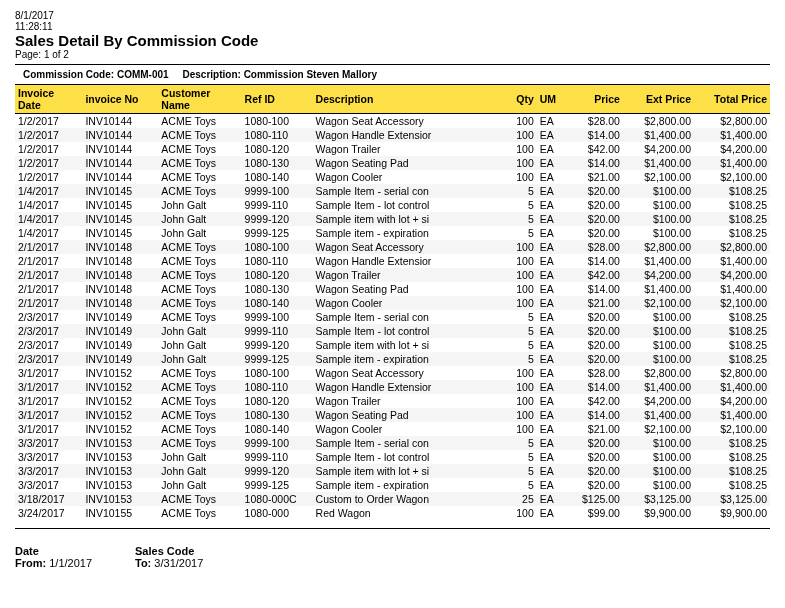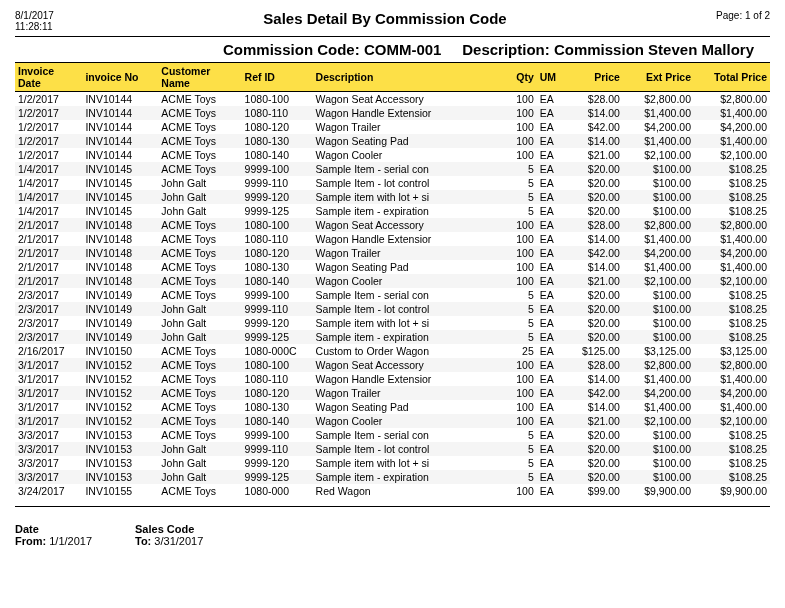--- a/index.html
+++ b/index.html
@@ -10,26 +10,27 @@
       color: #000;
       width: 785px;
       min-height: 608px;
       padding: 10px 15px;
     }
     .header-top {
       display: flex;
       justify-content: space-between;
       align-items: flex-start;
       margin-bottom: 4px;
+      flex-direction: column;
     }
     .datetime { font-size: 10px; }
     .report-title { font-size: 15px; font-weight: bold; text-align: center; flex: 1; }
     .page-info { font-size: 10px; white-space: nowrap; }
     .divider { border-top: 1px solid #000; margin: 4px 0; }
-    .commission-info { font-size: 15px; margin: 4px 16px; text-align: right; }
+    .commission-info { font-size: 10px; margin: 4px 8px; }
     .commission-info span { font-weight: bold; }
     table {
       width: 100%;
       border-collapse: collapse;
       font-size: 10.5px;
     }
     thead tr th {
       border-top: 1px solid #000;
       border-bottom: 1px solid #000;
       padding: 2px 3px;
@@ -311,138 +312,138 @@
         <td class="col-customer">John Galt</td>
         <td class="col-refid">9999-125</td>
         <td class="col-desc">Sample item - expiration</td>
         <td class="col-qty">5</td>
         <td class="col-um">EA</td>
         <td class="col-price">$20.00</td>
         <td class="col-extprice">$100.00</td>
         <td class="col-totalprice">$108.25</td>
       </tr>
       <tr>
-        <td class="col-date">2/16/2017</td>
-        <td class="col-invoice">INV10150</td>
+        <td class="col-date">3/1/2017</td>
+        <td class="col-invoice">INV10152</td>
+        <td class="col-customer">ACME Toys</td>
+        <td class="col-refid">1080-100</td>
+        <td class="col-desc">Wagon Seat Accessory</td>
+        <td class="col-qty">100</td>
+        <td class="col-um">EA</td>
+        <td class="col-price">$28.00</td>
+        <td class="col-extprice">$2,800.00</td>
+        <td class="col-totalprice">$2,800.00</td>
+      </tr>
+      <tr>
+        <td class="col-date">3/1/2017</td>
+        <td class="col-invoice">INV10152</td>
+        <td class="col-customer">ACME Toys</td>
+        <td class="col-refid">1080-110</td>
+        <td class="col-desc">Wagon Handle Extensior</td>
+        <td class="col-qty">100</td>
+        <td class="col-um">EA</td>
+        <td class="col-price">$14.00</td>
+        <td class="col-extprice">$1,400.00</td>
+        <td class="col-totalprice">$1,400.00</td>
+      </tr>
+      <tr>
+        <td class="col-date">3/1/2017</td>
+        <td class="col-invoice">INV10152</td>
+        <td class="col-customer">ACME Toys</td>
+        <td class="col-refid">1080-120</td>
+        <td class="col-desc">Wagon Trailer</td>
+        <td class="col-qty">100</td>
+        <td class="col-um">EA</td>
+        <td class="col-price">$42.00</td>
+        <td class="col-extprice">$4,200.00</td>
+        <td class="col-totalprice">$4,200.00</td>
+      </tr>
+      <tr>
+        <td class="col-date">3/1/2017</td>
+        <td class="col-invoice">INV10152</td>
+        <td class="col-customer">ACME Toys</td>
+        <td class="col-refid">1080-130</td>
+        <td class="col-desc">Wagon Seating Pad</td>
+        <td class="col-qty">100</td>
+        <td class="col-um">EA</td>
+        <td class="col-price">$14.00</td>
+        <td class="col-extprice">$1,400.00</td>
+        <td class="col-totalprice">$1,400.00</td>
+      </tr>
+      <tr>
+        <td class="col-date">3/1/2017</td>
+        <td class="col-invoice">INV10152</td>
+        <td class="col-customer">ACME Toys</td>
+        <td class="col-refid">1080-140</td>
+        <td class="col-desc">Wagon Cooler</td>
+        <td class="col-qty">100</td>
+        <td class="col-um">EA</td>
+        <td class="col-price">$21.00</td>
+        <td class="col-extprice">$2,100.00</td>
+        <td class="col-totalprice">$2,100.00</td>
+      </tr>
+      <tr>
+        <td class="col-date">3/3/2017</td>
+        <td class="col-invoice">INV10153</td>
+        <td class="col-customer">ACME Toys</td>
+        <td class="col-refid">9999-100</td>
+        <td class="col-desc">Sample Item - serial con</td>
+        <td class="col-qty">5</td>
+        <td class="col-um">EA</td>
+        <td class="col-price">$20.00</td>
+        <td class="col-extprice">$100.00</td>
+        <td class="col-totalprice">$108.25</td>
+      </tr>
+      <tr>
+        <td class="col-date">3/3/2017</td>
+        <td class="col-invoice">INV10153</td>
+        <td class="col-customer">John Galt</td>
+        <td class="col-refid">9999-110</td>
+        <td class="col-desc">Sample Item - lot control</td>
+        <td class="col-qty">5</td>
+        <td class="col-um">EA</td>
+        <td class="col-price">$20.00</td>
+        <td class="col-extprice">$100.00</td>
+        <td class="col-totalprice">$108.25</td>
+      </tr>
+      <tr>
+        <td class="col-date">3/3/2017</td>
+        <td class="col-invoice">INV10153</td>
+        <td class="col-customer">John Galt</td>
+        <td class="col-refid">9999-120</td>
+        <td class="col-desc">Sample item with lot + si</td>
+        <td class="col-qty">5</td>
+        <td class="col-um">EA</td>
+        <td class="col-price">$20.00</td>
+        <td class="col-extprice">$100.00</td>
+        <td class="col-totalprice">$108.25</td>
+      </tr>
+      <tr>
+        <td class="col-date">3/3/2017</td>
+        <td class="col-invoice">INV10153</td>
+        <td class="col-customer">John Galt</td>
+        <td class="col-refid">9999-125</td>
+        <td class="col-desc">Sample item - expiration</td>
+        <td class="col-qty">5</td>
+        <td class="col-um">EA</td>
+        <td class="col-price">$20.00</td>
+        <td class="col-extprice">$100.00</td>
+        <td class="col-totalprice">$108.25</td>
+      </tr>
+      <tr>
+        <td class="col-date">3/18/2017</td>
+        <td class="col-invoice">INV10153</td>
         <td class="col-customer">ACME Toys</td>
         <td class="col-refid">1080-000C</td>
         <td class="col-desc">Custom to Order Wagon</td>
         <td class="col-qty">25</td>
         <td class="col-um">EA</td>
         <td class="col-price">$125.00</td>
         <td class="col-extprice">$3,125.00</td>
         <td class="col-totalprice">$3,125.00</td>
-      </tr>
-      <tr>
-        <td class="col-date">3/1/2017</td>
-        <td class="col-invoice">INV10152</td>
-        <td class="col-customer">ACME Toys</td>
-        <td class="col-refid">1080-100</td>
-        <td class="col-desc">Wagon Seat Accessory</td>
-        <td class="col-qty">100</td>
-        <td class="col-um">EA</td>
-        <td class="col-price">$28.00</td>
-        <td class="col-extprice">$2,800.00</td>
-        <td class="col-totalprice">$2,800.00</td>
-      </tr>
-      <tr>
-        <td class="col-date">3/1/2017</td>
-        <td class="col-invoice">INV10152</td>
-        <td class="col-customer">ACME Toys</td>
-        <td class="col-refid">1080-110</td>
-        <td class="col-desc">Wagon Handle Extensior</td>
-        <td class="col-qty">100</td>
-        <td class="col-um">EA</td>
-        <td class="col-price">$14.00</td>
-        <td class="col-extprice">$1,400.00</td>
-        <td class="col-totalprice">$1,400.00</td>
-      </tr>
-      <tr>
-        <td class="col-date">3/1/2017</td>
-        <td class="col-invoice">INV10152</td>
-        <td class="col-customer">ACME Toys</td>
-        <td class="col-refid">1080-120</td>
-        <td class="col-desc">Wagon Trailer</td>
-        <td class="col-qty">100</td>
-        <td class="col-um">EA</td>
-        <td class="col-price">$42.00</td>
-        <td class="col-extprice">$4,200.00</td>
-        <td class="col-totalprice">$4,200.00</td>
-      </tr>
-      <tr>
-        <td class="col-date">3/1/2017</td>
-        <td class="col-invoice">INV10152</td>
-        <td class="col-customer">ACME Toys</td>
-        <td class="col-refid">1080-130</td>
-        <td class="col-desc">Wagon Seating Pad</td>
-        <td class="col-qty">100</td>
-        <td class="col-um">EA</td>
-        <td class="col-price">$14.00</td>
-        <td class="col-extprice">$1,400.00</td>
-        <td class="col-totalprice">$1,400.00</td>
-      </tr>
-      <tr>
-        <td class="col-date">3/1/2017</td>
-        <td class="col-invoice">INV10152</td>
-        <td class="col-customer">ACME Toys</td>
-        <td class="col-refid">1080-140</td>
-        <td class="col-desc">Wagon Cooler</td>
-        <td class="col-qty">100</td>
-        <td class="col-um">EA</td>
-        <td class="col-price">$21.00</td>
-        <td class="col-extprice">$2,100.00</td>
-        <td class="col-totalprice">$2,100.00</td>
-      </tr>
-      <tr>
-        <td class="col-date">3/3/2017</td>
-        <td class="col-invoice">INV10153</td>
-        <td class="col-customer">ACME Toys</td>
-        <td class="col-refid">9999-100</td>
-        <td class="col-desc">Sample Item - serial con</td>
-        <td class="col-qty">5</td>
-        <td class="col-um">EA</td>
-        <td class="col-price">$20.00</td>
-        <td class="col-extprice">$100.00</td>
-        <td class="col-totalprice">$108.25</td>
-      </tr>
-      <tr>
-        <td class="col-date">3/3/2017</td>
-        <td class="col-invoice">INV10153</td>
-        <td class="col-customer">John Galt</td>
-        <td class="col-refid">9999-110</td>
-        <td class="col-desc">Sample Item - lot control</td>
-        <td class="col-qty">5</td>
-        <td class="col-um">EA</td>
-        <td class="col-price">$20.00</td>
-        <td class="col-extprice">$100.00</td>
-        <td class="col-totalprice">$108.25</td>
-      </tr>
-      <tr>
-        <td class="col-date">3/3/2017</td>
-        <td class="col-invoice">INV10153</td>
-        <td class="col-customer">John Galt</td>
-        <td class="col-refid">9999-120</td>
-        <td class="col-desc">Sample item with lot + si</td>
-        <td class="col-qty">5</td>
-        <td class="col-um">EA</td>
-        <td class="col-price">$20.00</td>
-        <td class="col-extprice">$100.00</td>
-        <td class="col-totalprice">$108.25</td>
-      </tr>
-      <tr>
-        <td class="col-date">3/3/2017</td>
-        <td class="col-invoice">INV10153</td>
-        <td class="col-customer">John Galt</td>
-        <td class="col-refid">9999-125</td>
-        <td class="col-desc">Sample item - expiration</td>
-        <td class="col-qty">5</td>
-        <td class="col-um">EA</td>
-        <td class="col-price">$20.00</td>
-        <td class="col-extprice">$100.00</td>
-        <td class="col-totalprice">$108.25</td>
       </tr>
       <tr>
         <td class="col-date">3/24/2017</td>
         <td class="col-invoice">INV10155</td>
         <td class="col-customer">ACME Toys</td>
         <td class="col-refid">1080-000</td>
         <td class="col-desc">Red Wagon</td>
         <td class="col-qty">100</td>
         <td class="col-um">EA</td>
         <td class="col-price">$99.00</td>

